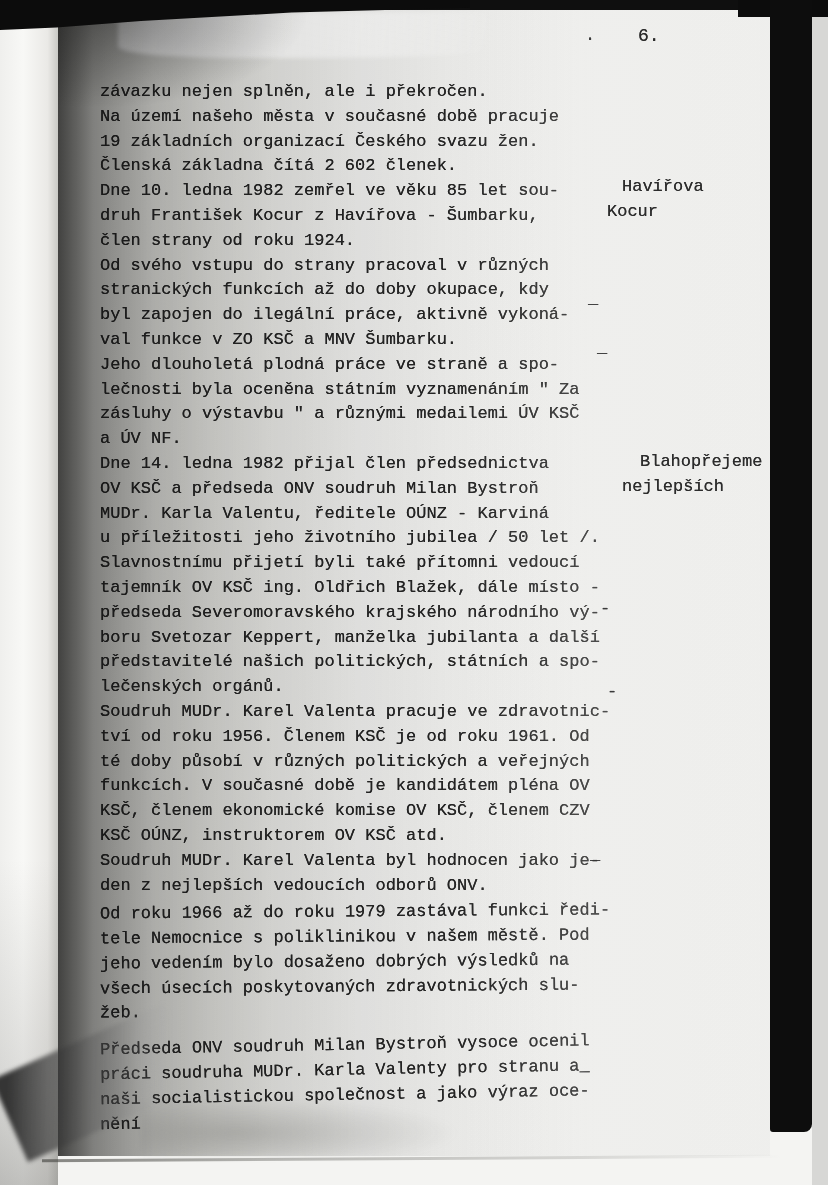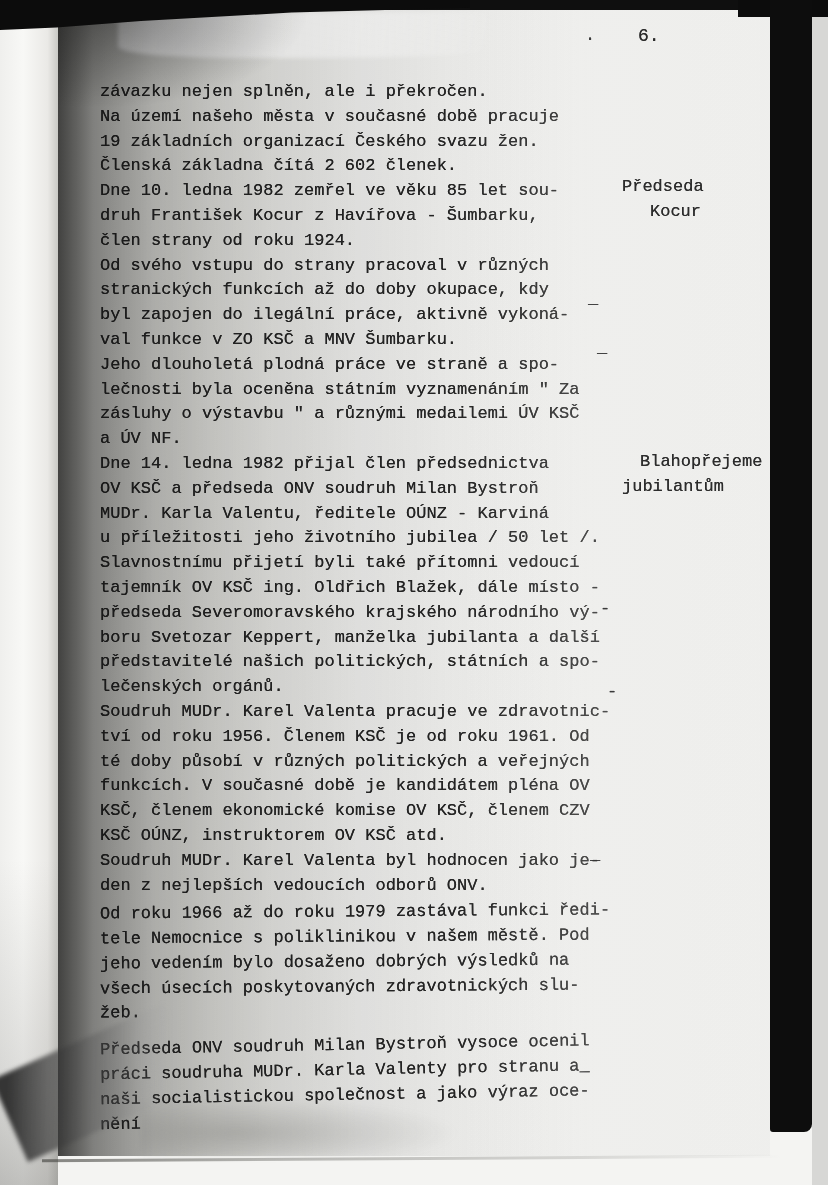--- a/index.html
+++ b/index.html
@@ -92,24 +92,24 @@
   <div class="left-strip-bottom"></div>
 
   <div class="page">
     <div class="top-highlight"></div>
     <div class="text-block"><div class="line">závazku nejen splněn, ale i překročen.</div><div class="line">Na území našeho města v současné době pracuje</div><div class="line">19 základních organizací Českého svazu žen.</div><div class="line">Členská základna čítá 2 602 členek.</div><div class="line">Dne 10. ledna 1982 zemřel ve věku 85 let sou-</div><div class="line">druh František Kocur z Havířova - Šumbarku,</div><div class="line">člen strany od roku 1924.</div><div class="line">Od svého vstupu do strany pracoval v různých</div><div class="line">stranických funkcích až do doby okupace, kdy</div><div class="line">byl zapojen do ilegální práce, aktivně vykoná-</div><div class="line">val funkce v ZO KSČ a MNV Šumbarku.</div><div class="line">Jeho dlouholetá plodná práce ve straně a spo-</div><div class="line">lečnosti byla oceněna státním vyznamenáním " Za</div><div class="line">zásluhy o výstavbu " a různými medailemi ÚV KSČ</div><div class="line">a ÚV NF.</div><div class="line">Dne 14. ledna 1982 přijal člen předsednictva</div><div class="line">OV KSČ a předseda ONV soudruh Milan Bystroň</div><div class="line">MUDr. Karla Valentu, ředitele OÚNZ - Karviná</div><div class="line">u příležitosti jeho životního jubilea / 50 let /.</div><div class="line">Slavnostnímu přijetí byli také přítomni vedoucí</div><div class="line">tajemník OV KSČ ing. Oldřich Blažek, dále místo -</div><div class="line">předseda Severomoravského krajského národního vý-</div><div class="line">boru Svetozar Keppert, manželka jubilanta a další</div><div class="line">představitelé našich politických, státních a spo-</div><div class="line">lečenských orgánů.</div><div class="line">Soudruh MUDr. Karel Valenta pracuje ve zdravotnic-</div><div class="line">tví od roku 1956. Členem KSČ je od roku 1961. Od</div><div class="line">té doby působí v různých politických a veřejných</div><div class="line">funkcích. V současné době je kandidátem pléna OV</div><div class="line">KSČ, členem ekonomické komise OV KSČ, členem CZV</div><div class="line">KSČ OÚNZ, instruktorem OV KSČ atd.</div><div class="line">Soudruh MUDr. Karel Valenta byl hodnocen jako je-</div><div class="line">den z nejlepších vedoucích odborů ONV.</div><div class="line">Od roku 1966 až do roku 1979 zastával funkci ředi-</div><div class="line">tele Nemocnice s poliklinikou v našem městě. Pod</div><div class="line">jeho vedením bylo dosaženo dobrých výsledků na</div><div class="line">všech úsecích poskytovaných zdravotnických slu-</div><div class="line">žeb.</div><div class="line">Předseda ONV soudruh Milan Bystroň vysoce ocenil</div><div class="line">práci soudruha MUDr. Karla Valenty pro stranu a_</div><div class="line">naši socialistickou společnost a jako výraz oce-</div><div class="line">nění</div></div>
     <div class="shade"></div>
     <div class="fade"></div>
   </div>
 
   <div class="margin-notes">
-      <span style="left: 622px; top: 174px;">Předseda</span>
-      <span style="left: 650px; top: 199px;">Kocur</span>
+      <span style="left: 622px; top: 174px;">Havířova</span>
+      <span style="left: 607px; top: 199px;">Kocur</span>
       <span style="left: 640px; top: 449px;">Blahopřejeme</span>
-      <span style="left: 622px; top: 474px;">jubilantům</span>
+      <span style="left: 622px; top: 474px;">nejlepších</span>
     </div>
   <div class="proof-marks">
       <span style="left: 588px; top: 286px;">_</span>
       <span style="left: 597px; top: 335px;">_</span>
       <span style="left: 600px; top: 596px;">-</span>
       <span style="left: 607px; top: 679px;">-</span>
       <span style="left: 590px; top: 842px;">_</span>
       <span style="left: 585px; top: 26px;">·</span>
     </div>
 

